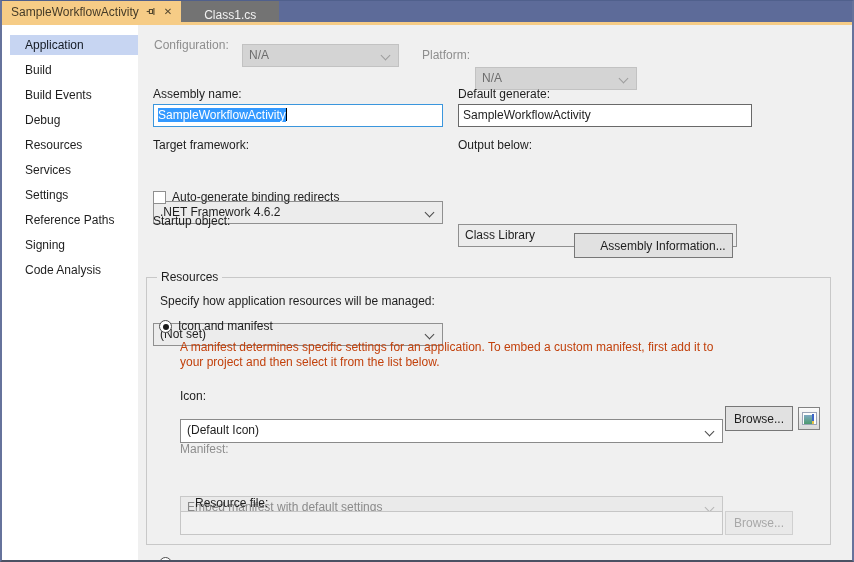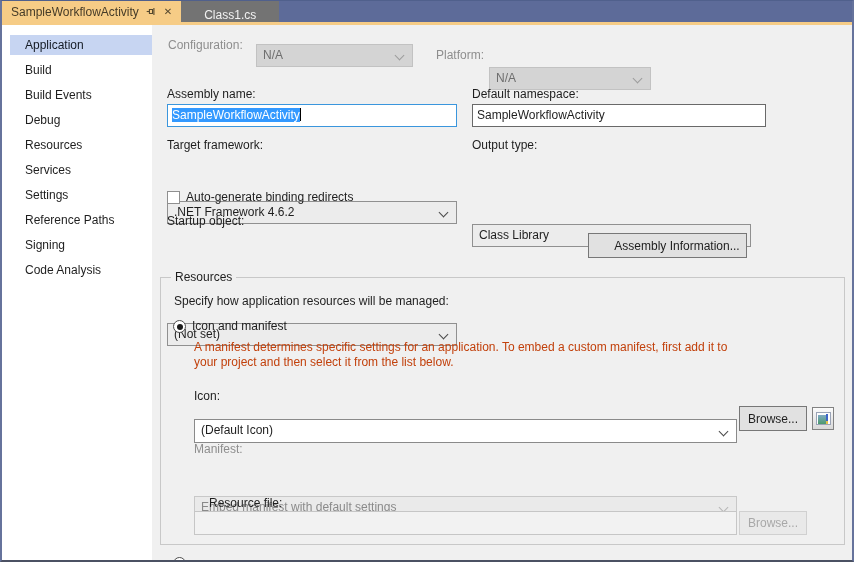--- a/index.html
+++ b/index.html
@@ -13,21 +13,21 @@
   
   .tabstrip{ height:21px; background:#5d6b99; display:flex; align-items:stretch; }
   .tab{ display:flex; align-items:center; font-size:12px; padding:0 9px; cursor:default; }
   .tab.active{ background:#f6cc86; color:#453b28; gap:7px; }
   .tab.inactive{ background:#737373; color:#f2f2f2; padding:0 23px;align-items:flex-end; }
   .tab .pin svg{ display:block; }
   .tab .close{ font-size:10px; color:#55482e; line-height:1; }
   .tab-underline{ height:3px; background:#f6cc86; }
   
   .content{ display:flex; height:535px; }
-  .sidebar{ width:150px; background:#ffffff; padding-top:10px; flex:none; }
+  .sidebar{ width:136px; background:#ffffff; padding-top:10px; flex:none; }
   .nav-item{ position:relative; height:20px; line-height:20px; margin:0 0 5px 0;
              padding-left:23px; font-size:12px; color:#1e1e1e; }
   .nav-item.selected{ background:#c7d5f2; margin-left:8px; padding-left:15px; color:#141a24; }
   .nav-item.selected::after{ content:''; position:absolute; left:100%; top:0;
              border-top:10px solid transparent; border-bottom:10px solid transparent;
              border-left:9px solid #c7d5f2; }
   .main{ position:relative; flex:1; background:#f0f0f0; font-size:12px; color:#1e1e1e; }
   .abs{ position:absolute; }
   .lbl{ white-space:nowrap; }
   .lbl.dim{ color:#8e8e8e; }
@@ -119,31 +119,31 @@
       <div class="abs lbl dim" style="left:284px; top:19px; line-height:23px;">Platform:</div>
       <div class="abs combo disabled" style="left:337px; top:19px; width:162px;">
         <span>N/A</span>
         <span class="chev"></span>
       </div>
 
       <div class="abs lbl" style="left:15px; top:62px;">Assembly name:</div>
       <div class="abs textbox focused" style="left:15px; top:79px; width:290px;">
         <span class="sel">SampleWorkflowActivity</span><span class="caret"></span>
       </div>
-      <div class="abs lbl" style="left:320px; top:62px;">Default namespace:</div>
+      <div class="abs lbl" style="left:320px; top:62px;">Default generate:</div>
       <div class="abs textbox" style="left:320px; top:79px; width:294px;">
         <span>SampleWorkflowActivity</span>
       </div>
 
       <div class="abs lbl" style="left:15px; top:113px;">Target framework:</div>
       <div class="abs combo" style="left:15px; top:130px; width:290px;">
         <span>.NET Framework 4.6.2</span>
         <span class="chev"></span>
       </div>
-      <div class="abs lbl" style="left:320px; top:113px;">Output type:</div>
+      <div class="abs lbl" style="left:320px; top:113px;">Output below:</div>
       <div class="abs combo" style="left:320px; top:130px; width:279px;">
         <span>Class Library</span>
         <span class="chev"></span>
       </div>
 
       <div class="abs checkbox" style="left:15px; top:166px;"></div>
       <div class="abs lbl" style="left:34px; top:165px;">Auto-generate binding redirects</div>
 
       <div class="abs lbl" style="left:15px; top:189px;">Startup object:</div>
       <div class="abs combo" style="left:15px; top:206px; width:290px;">

